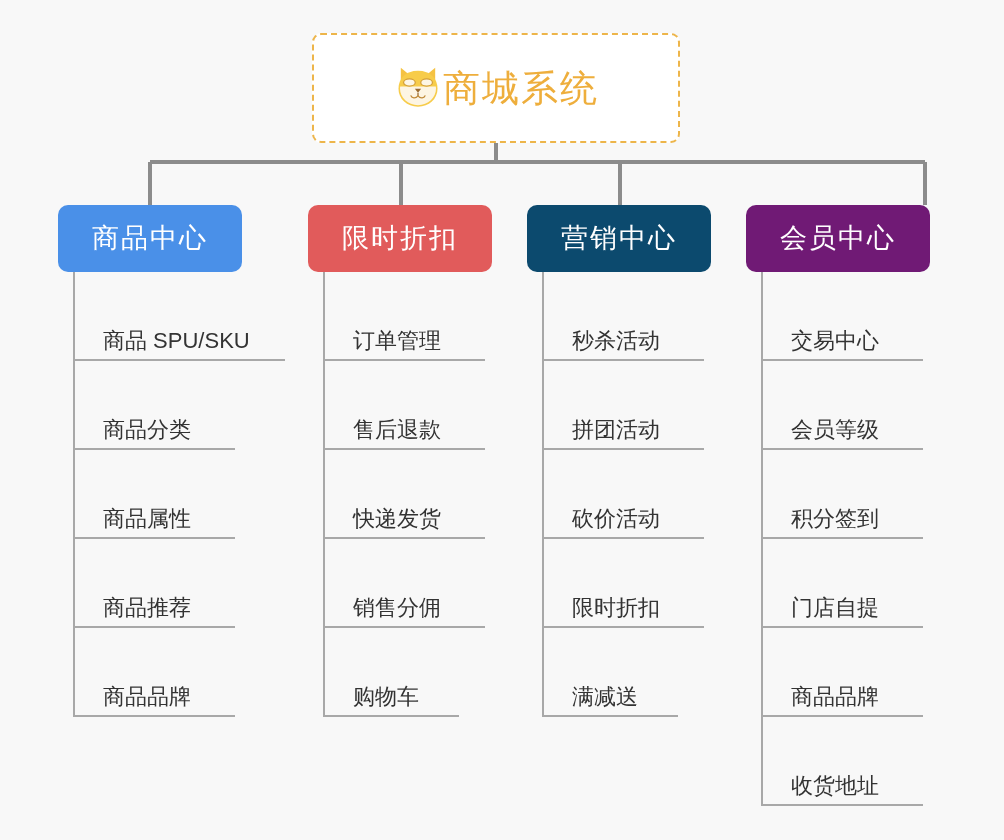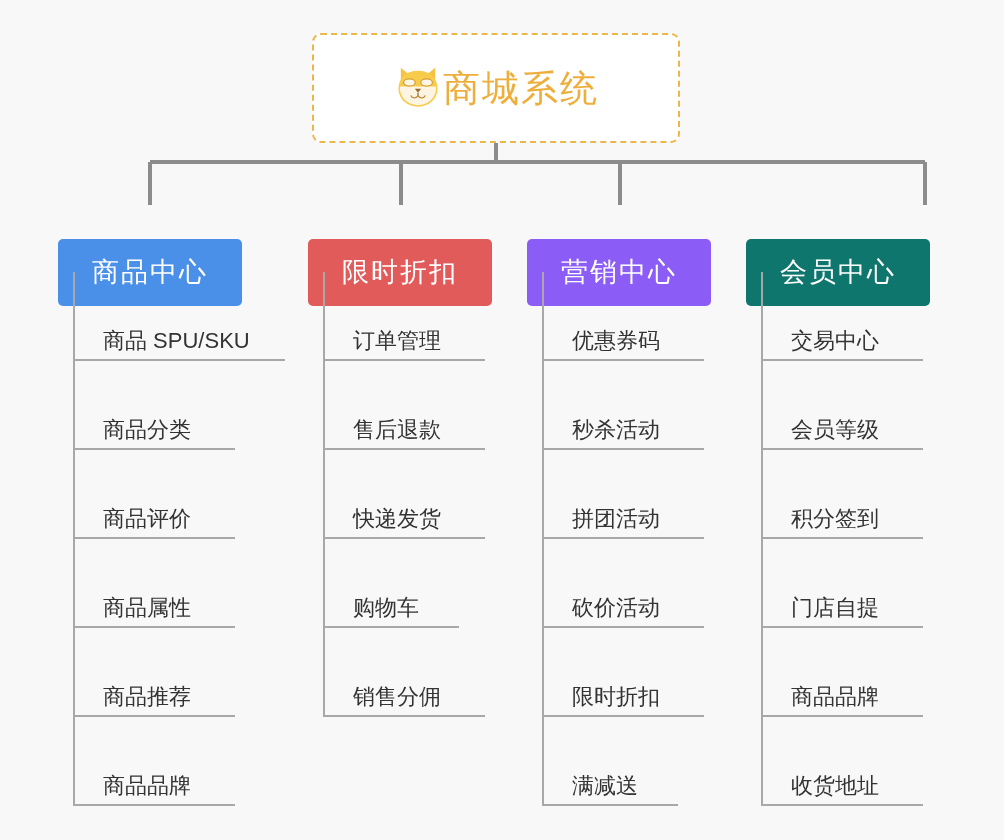--- a/index.html
+++ b/index.html
@@ -62,26 +62,25 @@
   .branch {
     position: absolute;
     top: 205px;
   }
   .branch-header {
     position: absolute;
     top: 0;
     left: 0;
     width: 184px;
     height: 67px;
-    border-radius: 5px;
+    border-radius: 10px;
     display: flex;
     align-items: center;
     justify-content: center;
     box-sizing: border-box;
-    margin-top: 34px;
   }
   .branch-header-label {
     font-size: 27px;
     color: #ffffff;
     letter-spacing: 2px;
     line-height: 1;
     white-space: nowrap;
   }
 
   .leaf-list {
@@ -168,24 +167,20 @@
       <span class="leaf-spine"></span>
       <div class="leaf-item">
         <span class="leaf-label">商品 SPU/SKU</span>
         <span class="leaf-rule rule-wide"></span>
       </div>
       <div class="leaf-item">
         <span class="leaf-label">商品分类</span>
         <span class="leaf-rule rule-w4"></span>
       </div>
       <div class="leaf-item">
-        <span class="leaf-label">商品评价</span>
-        <span class="leaf-rule rule-w4"></span>
-      </div>
-      <div class="leaf-item">
         <span class="leaf-label">商品属性</span>
         <span class="leaf-rule rule-w4"></span>
       </div>
       <div class="leaf-item">
         <span class="leaf-label">商品推荐</span>
         <span class="leaf-rule rule-w4"></span>
       </div>
       <div class="leaf-item">
         <span class="leaf-label">商品品牌</span>
         <span class="leaf-rule rule-w4"></span>
@@ -205,40 +200,36 @@
       </div>
       <div class="leaf-item">
         <span class="leaf-label">售后退款</span>
         <span class="leaf-rule rule-w4"></span>
       </div>
       <div class="leaf-item">
         <span class="leaf-label">快递发货</span>
         <span class="leaf-rule rule-w4"></span>
       </div>
       <div class="leaf-item">
+        <span class="leaf-label">销售分佣</span>
+        <span class="leaf-rule rule-w4"></span>
+      </div>
+      <div class="leaf-item">
         <span class="leaf-label">购物车</span>
         <span class="leaf-rule rule-w3"></span>
       </div>
-      <div class="leaf-item">
-        <span class="leaf-label">销售分佣</span>
-        <span class="leaf-rule rule-w4"></span>
-      </div>
     </div>
   </div>
 
   <div class="branch" style="left:527px">
-    <div class="branch-header" style="background:#8b5cf6">
+    <div class="branch-header" style="background:#0c4a6e">
       <span class="branch-header-label">营销中心</span>
     </div>
     <div class="leaf-list">
       <span class="leaf-spine"></span>
-      <div class="leaf-item">
-        <span class="leaf-label">优惠券码</span>
-        <span class="leaf-rule rule-w4"></span>
-      </div>
       <div class="leaf-item">
         <span class="leaf-label">秒杀活动</span>
         <span class="leaf-rule rule-w4"></span>
       </div>
       <div class="leaf-item">
         <span class="leaf-label">拼团活动</span>
         <span class="leaf-rule rule-w4"></span>
       </div>
       <div class="leaf-item">
         <span class="leaf-label">砍价活动</span>
@@ -249,21 +240,21 @@
         <span class="leaf-rule rule-w4"></span>
       </div>
       <div class="leaf-item">
         <span class="leaf-label">满减送</span>
         <span class="leaf-rule rule-w3"></span>
       </div>
     </div>
   </div>
 
   <div class="branch" style="left:746px">
-    <div class="branch-header" style="background:#0f766e">
+    <div class="branch-header" style="background:#701a75">
       <span class="branch-header-label">会员中心</span>
     </div>
     <div class="leaf-list">
       <span class="leaf-spine"></span>
       <div class="leaf-item">
         <span class="leaf-label">交易中心</span>
         <span class="leaf-rule rule-w4"></span>
       </div>
       <div class="leaf-item">
         <span class="leaf-label">会员等级</span>

